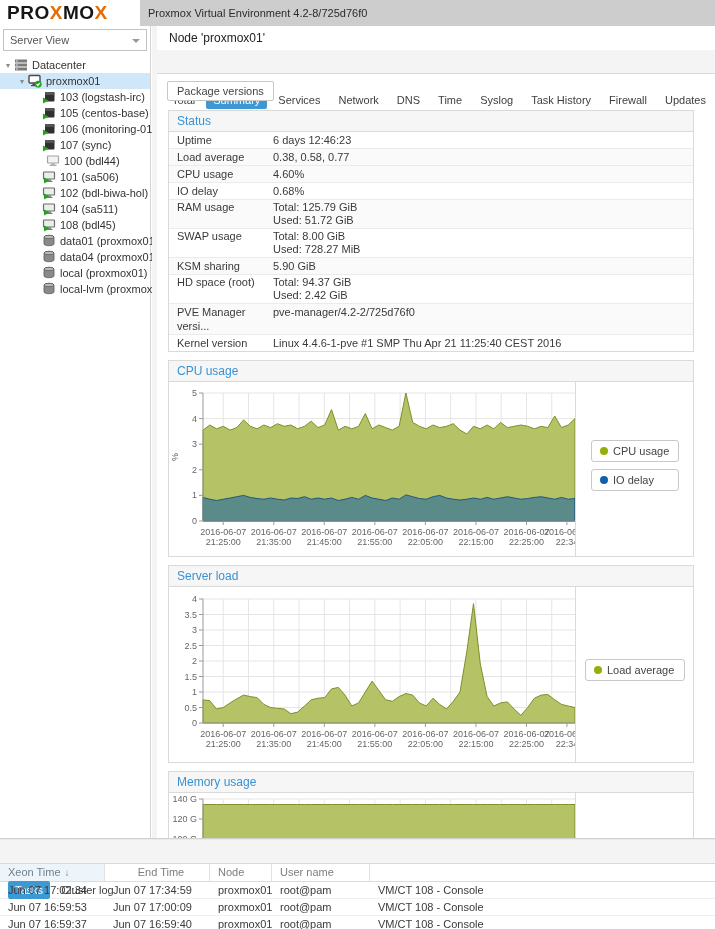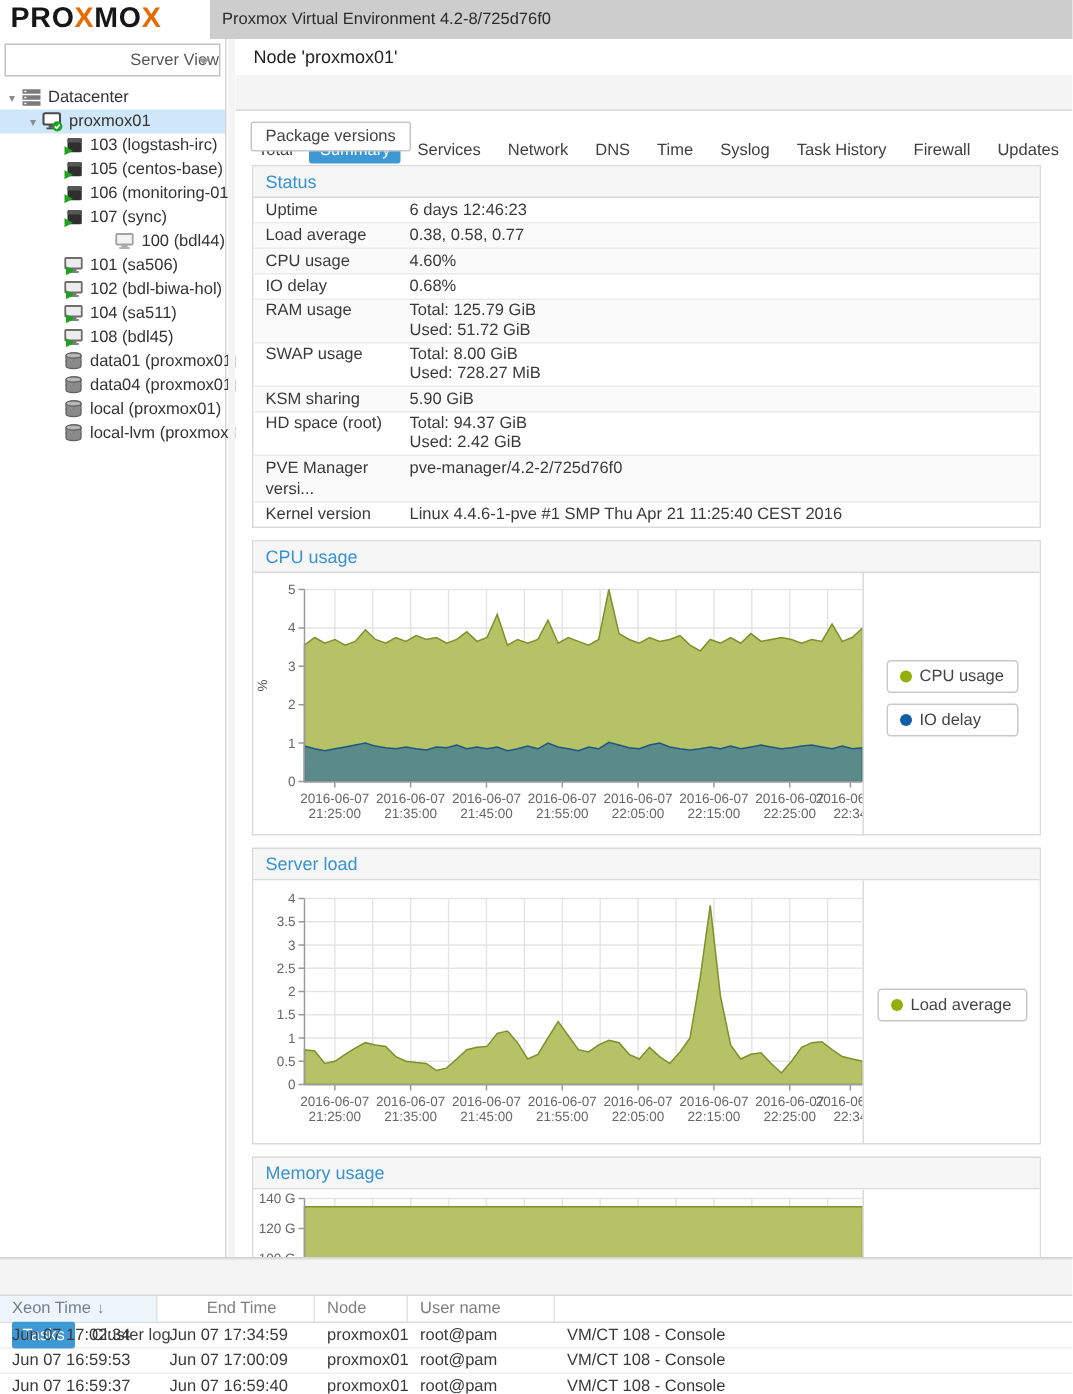--- a/index.html
+++ b/index.html
@@ -10,21 +10,21 @@
   .top-header { position:absolute; left:0; top:0; width:715px; height:26px; background:#cdcdcd; }
   .logo-box { position:absolute; left:0; top:0; width:140px; height:26px; background:#fff;
     display:flex; align-items:center; padding-left:7px; }
   .logo-text { font-size:19px; font-weight:bold; letter-spacing:0.5px; color:#161616; }
   .header-title { position:absolute; left:148px; top:0; line-height:26px; color:#2b2b2b; font-size:11px; }
 
   
   .sidebar { position:absolute; left:0; top:26px; width:151px; height:812px; background:#fff;
     border-right:1px solid #d5d5d5; }
   .view-combo { position:relative; margin:3px 3px 4px 3px; height:22px; border:1px solid #c3c3c3;
-    background:#fff; line-height:20px; padding-left:6px; color:#555; cursor:pointer;text-align:right; }
+    background:#fff; line-height:20px; padding-left:6px; color:#555; cursor:pointer; }
   .combo-arrow { position:absolute; right:6px; top:9px; width:0; height:0;
     border-left:4px solid transparent; border-right:4px solid transparent; border-top:4px solid #9a9a9a; }
   .tree { padding-top:2px; }
   .tree-row { display:flex; align-items:center; height:16px; cursor:pointer; white-space:nowrap; }
   .tree-row.selected { background:#cfe7f8; }
   .expander { width:12px; text-align:center; color:#8a8a8a; font-size:8px; flex:0 0 12px; }
   .tree-icon { width:15px; height:14px; flex:0 0 15px; margin-right:3px; }
   .tree-icon svg { display:block; }
   .tree-label { color:#333; }
 
@@ -157,21 +157,21 @@
         <span class="expander"></span>
         <span class="tree-icon">
           <svg width="14" height="14" viewBox="0 0 14 14">
             <rect x="3" y="2" width="9.5" height="9.5" rx="1" fill="#2f2f2f"></rect>
             <rect x="3" y="2" width="9.5" height="3" rx="1" fill="#555"></rect>
             <polygon points="1,7.5 1,13.5 6.5,10.5" fill="#1fa21f"></polygon>
           </svg>
         </span>
         <span class="tree-label">107 (sync)</span>
       </div>
-      <div class="tree-row" style="padding-left: 23px; justify-content: flex-end;">
+      <div class="tree-row" style="padding-left: 34px;">
         <span class="expander"></span>
         <span class="tree-icon">
           <svg width="14" height="14" viewBox="0 0 14 14">
             <rect x="1.5" y="2" width="11" height="7" rx="0.5" fill="#f3f3f3" stroke="#a3a3a3" stroke-width="1.2"></rect>
             <rect x="5" y="9.5" width="4" height="1.2" fill="#a3a3a3"></rect>
             <rect x="3.5" y="10.8" width="7" height="1.1" fill="#a3a3a3"></rect>
           </svg>
         </span>
         <span class="tree-label">100 (bdl44)</span>
       </div>

